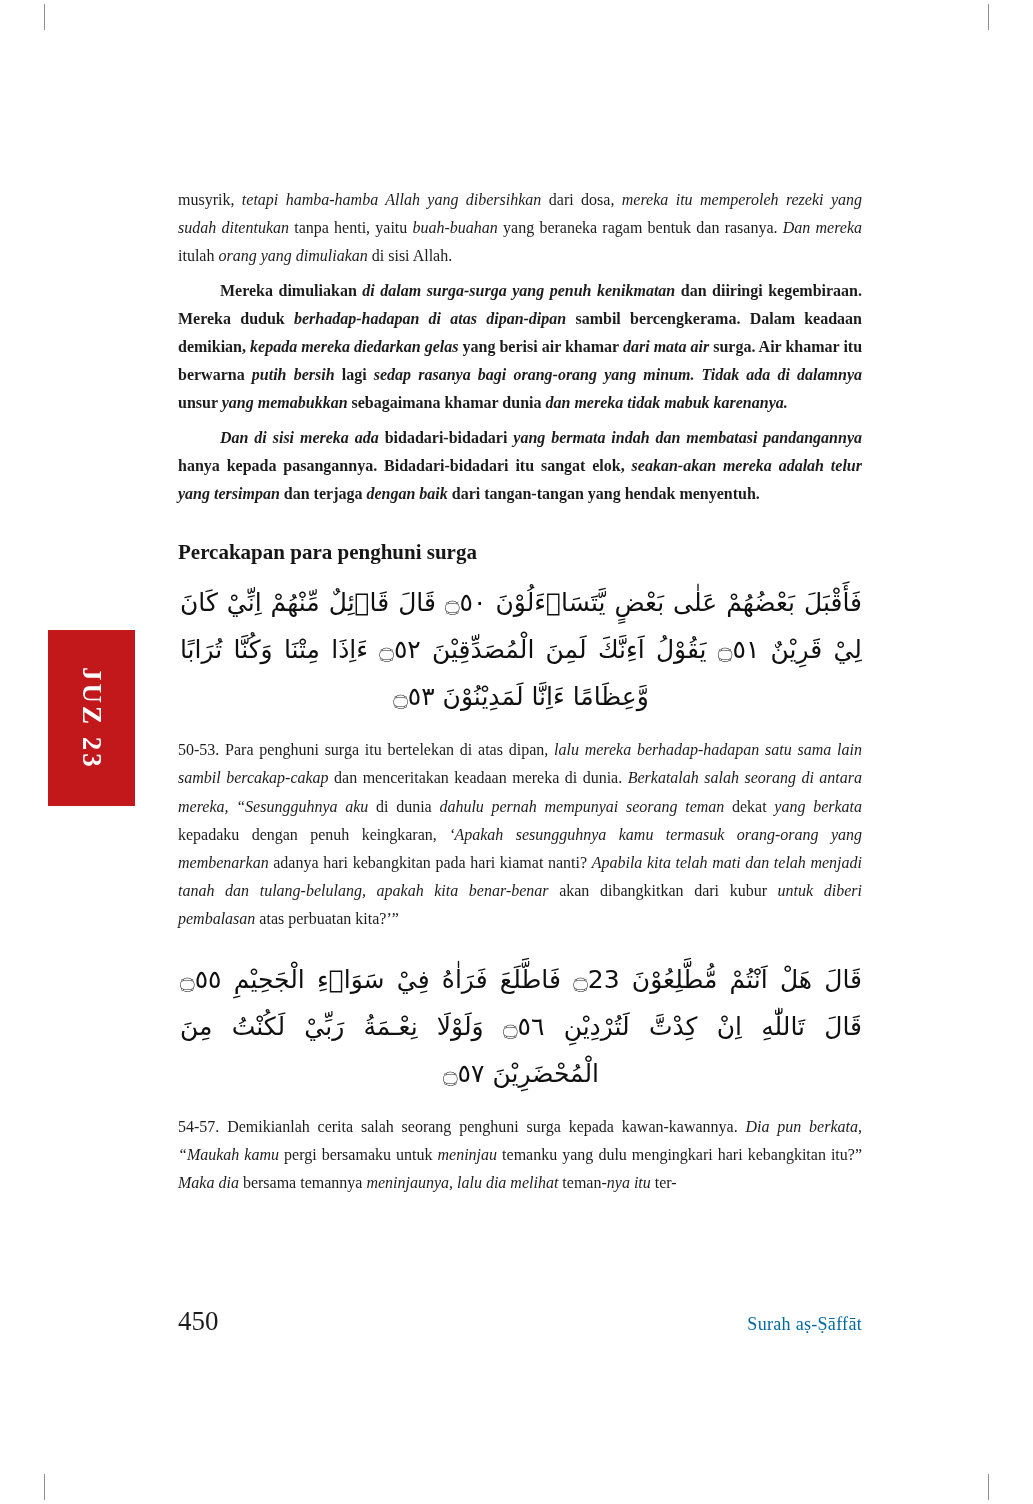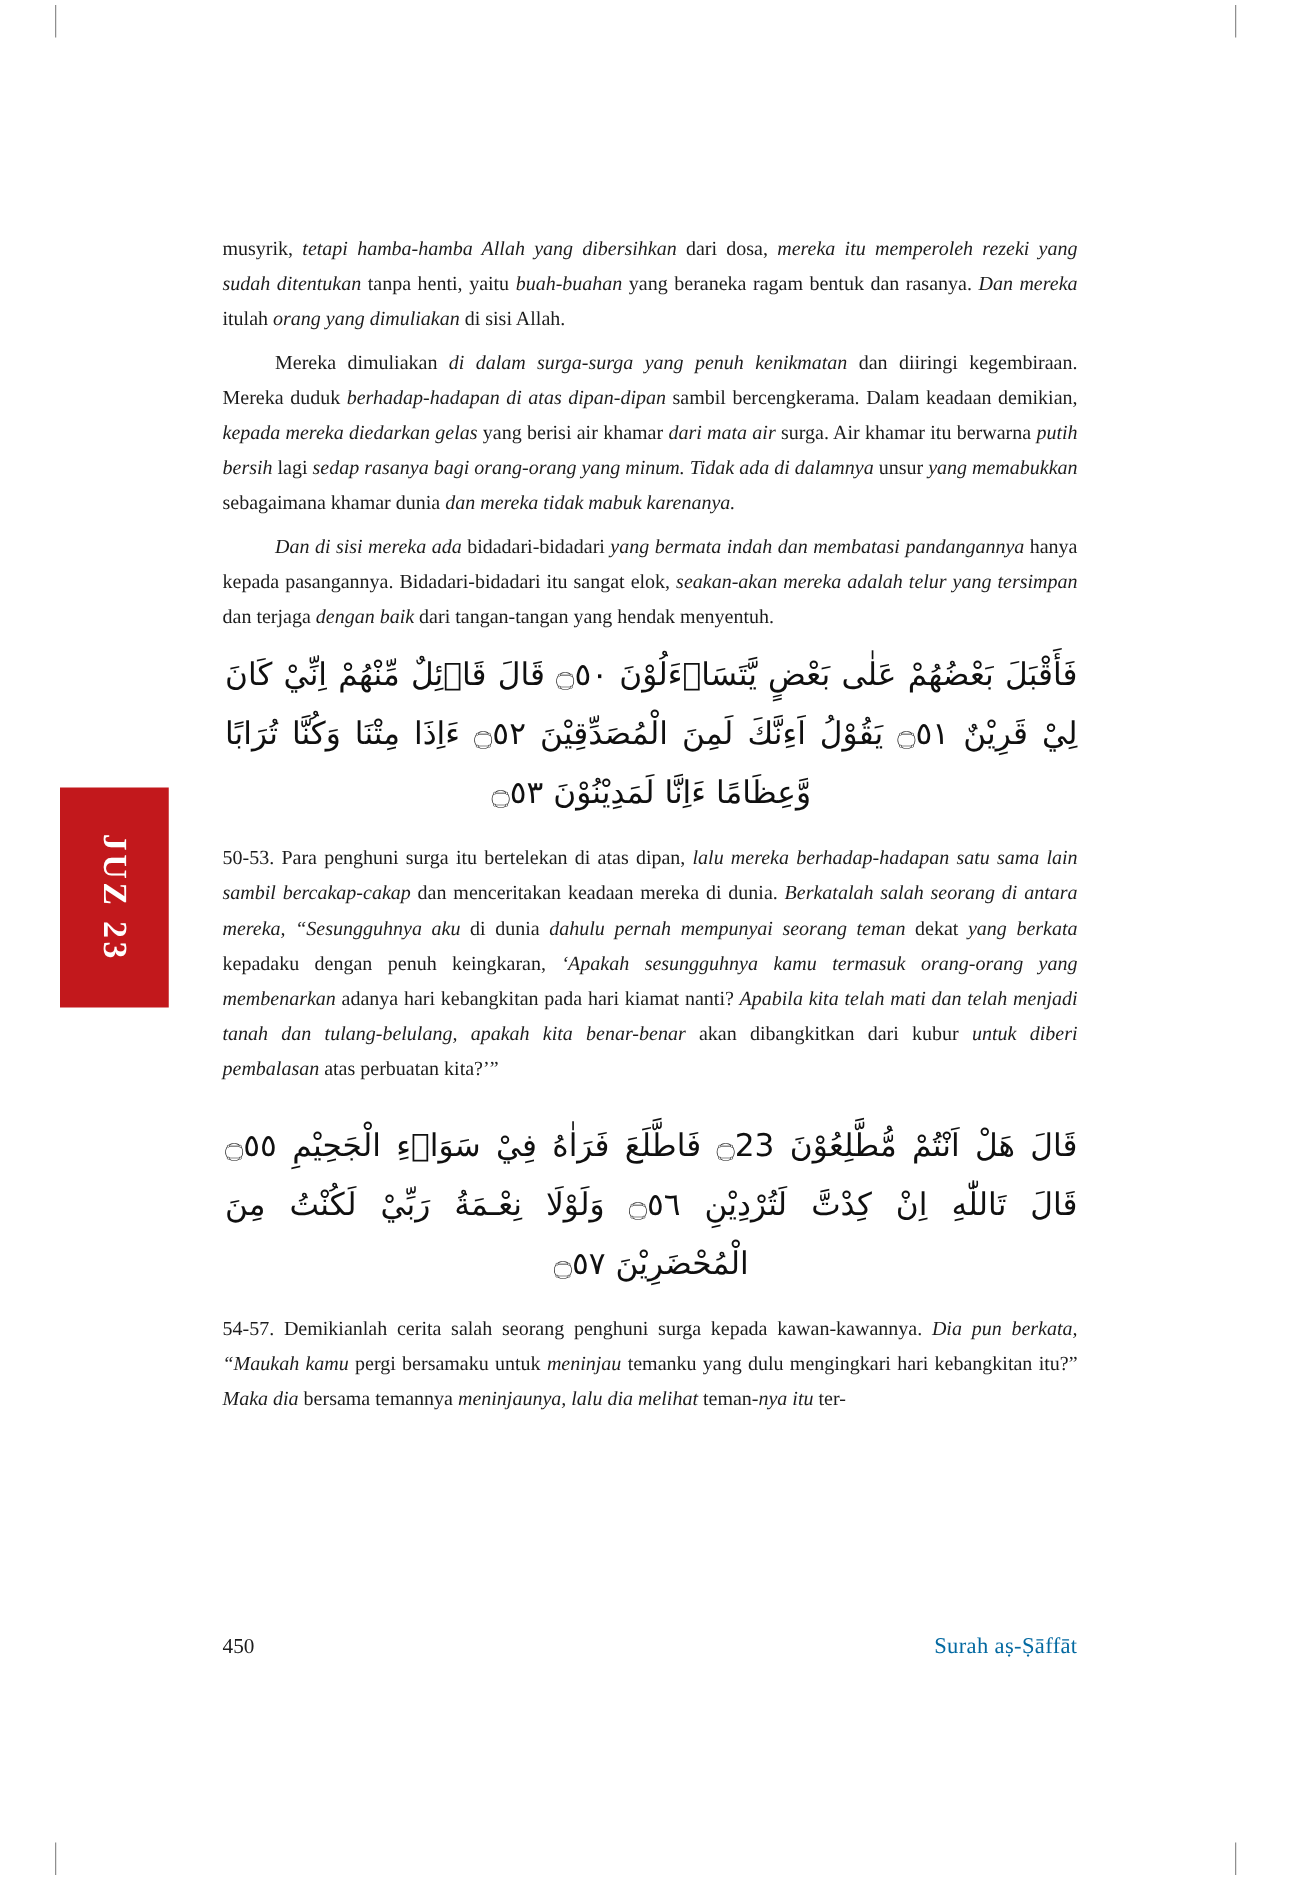--- a/index.html
+++ b/index.html
@@ -16,35 +16,35 @@
 
   
   .juz-tab { position:absolute; left:48px; top:630px; width:87px; height:176px;
              display:flex; align-items:center; justify-content:center; }
   .juz-tab span { writing-mode:vertical-rl; font-weight:bold; font-size:27px;
                   letter-spacing:3px; font-family:"Liberation Serif", serif; }
 
   
   .content { position:absolute; left:178px; top:186px; width:684px; }
   p.para { font-size:16px; line-height:28.2px; text-align:justify; color:#1c1c1c; }
-  p.para + p.para { margin-top:6px; }
+  p.para + p.para { margin-top:6px;font-weight:bold; }
   p.indent { text-indent:42px; }
   .it { font-style:italic; }
 
   h2.heading { font-size:21px; font-weight:bold; margin:32px 0 14px 0; color:#161616; }
 
   .arabic { direction:rtl; unicode-bidi:embed; font-family:"DejaVu Sans", sans-serif;
             font-size:25px; line-height:47px; text-align:justify; text-align-last:center;
             color:#101010; margin:8px 0 16px 2px; }
   .arabic.second { margin-top:22px; }
 
   
   .footer { position:absolute; left:178px; top:1306px; width:684px;
             display:flex; justify-content:space-between; align-items:baseline; }
-  .footer .pagenum { font-size:17px; color:#1c1c1c; }
+  .footer .pagenum { font-size:27px; color:#1c1c1c; }
   .footer .surah { font-size:18px; color:#0369a1; letter-spacing:0.3px; }
 </style>
 </head>
 <body>
 
 <div class="page">
 
   <div class="crop-v crop-tl"></div>
   <div class="crop-v crop-tr"></div>
   <div class="crop-v crop-bl"></div>
@@ -55,20 +55,21 @@
   </div>
 
   <main class="content">
 
     <p class="para"><span>musyrik, </span><span class="it">tetapi hamba-hamba Allah yang dibersihkan </span><span>dari dosa, </span><span class="it">mereka itu memperoleh rezeki yang sudah ditentukan </span><span>tanpa henti, yaitu </span><span class="it">buah-buahan </span><span>yang beraneka ragam bentuk dan rasanya. </span><span class="it">Dan mereka </span><span>itulah </span><span class="it">orang yang dimuliakan </span><span>di sisi Allah.</span></p>
 
     <p class="para indent"><span>Mereka dimuliakan </span><span class="it">di dalam surga-surga yang penuh kenikmatan </span><span>dan diiringi kegembiraan. Mereka duduk </span><span class="it">berhadap-hadapan di atas dipan-dipan </span><span>sambil bercengkerama. Dalam keadaan demikian, </span><span class="it">kepada mereka diedarkan gelas </span><span>yang berisi air khamar </span><span class="it">dari mata air </span><span>surga. Air khamar itu berwarna </span><span class="it">putih bersih </span><span>lagi </span><span class="it">sedap rasanya bagi orang-orang yang minum. Tidak ada di dalamnya </span><span>unsur </span><span class="it">yang memabukkan </span><span>sebagaimana khamar dunia </span><span class="it">dan mereka tidak mabuk karenanya.</span></p>
 
     <p class="para indent"><span class="it">Dan di sisi mereka ada </span><span>bidadari-bidadari </span><span class="it">yang bermata indah dan membatasi pandangannya </span><span>hanya kepada pasangannya. Bidadari-bidadari itu sangat elok, </span><span class="it">seakan-akan mereka adalah telur yang tersimpan </span><span>dan terjaga </span><span class="it">dengan baik </span><span>dari tangan-tangan yang hendak menyentuh.</span></p>
 
+    <h2 class="heading">Percakapan para penghuni surga</h2>
 
     <div class="arabic">فَأَقْبَلَ بَعْضُهُمْ عَلٰى بَعْضٍ يَّتَسَاۤءَلُوْنَ ۝٥٠ قَالَ قَاۤئِلٌ مِّنْهُمْ اِنِّيْ كَانَ لِيْ قَرِيْنٌ ۝٥١ يَقُوْلُ اَءِنَّكَ لَمِنَ الْمُصَدِّقِيْنَ ۝٥٢ ءَاِذَا مِتْنَا وَكُنَّا تُرَابًا وَّعِظَامًا ءَاِنَّا لَمَدِيْنُوْنَ ۝٥٣</div>
 
     <p class="para"><span>50-53. Para penghuni surga itu bertelekan di atas dipan, </span><span class="it">lalu mereka berhadap-hadapan satu sama lain sambil bercakap-cakap </span><span>dan menceritakan keadaan mereka di dunia. </span><span class="it">Berkatalah salah seorang di antara mereka, </span><span class="it">“Sesungguhnya aku </span><span>di dunia </span><span class="it">dahulu pernah mempunyai seorang teman </span><span>dekat </span><span class="it">yang berkata </span><span>kepadaku dengan penuh keingkaran, </span><span class="it">‘Apakah sesungguhnya kamu termasuk orang-orang yang membenarkan </span><span>adanya hari kebangkitan pada hari kiamat nanti? </span><span class="it">Apabila kita telah mati dan telah menjadi tanah dan tulang-belulang, apakah kita benar-benar </span><span>akan dibangkitkan dari kubur </span><span class="it">untuk diberi pembalasan </span><span>atas perbuatan kita?’”</span></p>
 
     <div class="arabic second">قَالَ هَلْ اَنْتُمْ مُّطَّلِعُوْنَ ۝23 فَاطَّلَعَ فَرَاٰهُ فِيْ سَوَاۤءِ الْجَحِيْمِ ۝٥٥ قَالَ تَاللّٰهِ اِنْ كِدْتَّ لَتُرْدِيْنِ ۝٥٦ وَلَوْلَا نِعْـمَةُ رَبِّيْ لَكُنْتُ مِنَ الْمُحْضَرِيْنَ ۝٥٧</div>
 
     <p class="para"><span>54-57. Demikianlah cerita salah seorang penghuni surga kepada kawan-kawannya. </span><span class="it">Dia pun berkata, “Maukah kamu </span><span>pergi bersamaku untuk </span><span class="it">meninjau </span><span>temanku yang dulu mengingkari hari kebangkitan itu?” </span><span class="it">Maka dia </span><span>bersama temannya </span><span class="it">meninjaunya, lalu dia melihat </span><span>teman</span><span class="it">-nya itu </span><span>ter-</span></p>
 
   </main>

